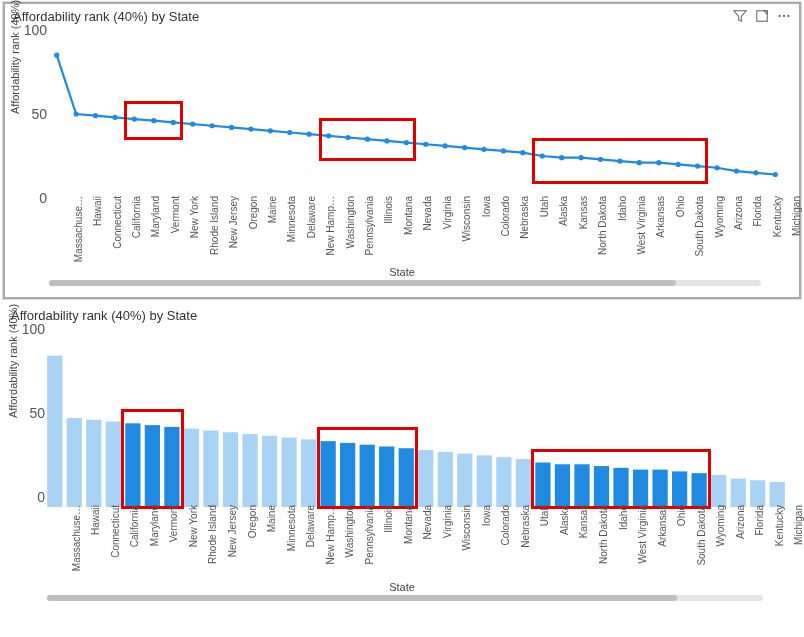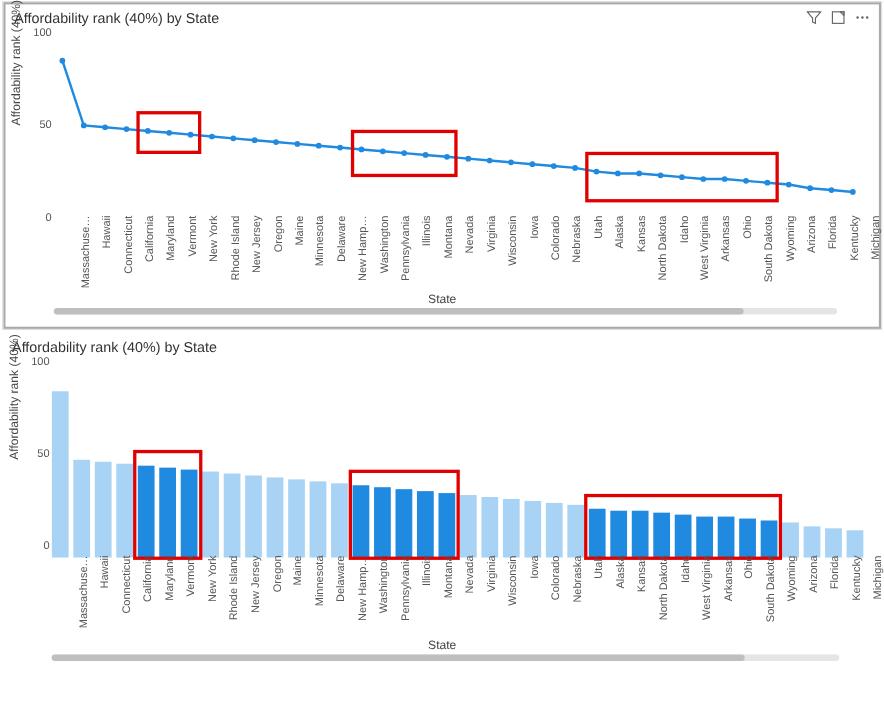--- a/index.html
+++ b/index.html
@@ -6,21 +6,21 @@
   body { font-family: "Segoe UI", Arial, sans-serif; background: #fff; width: 804px; height: 637px; overflow: hidden; }
   .panel { position: relative; border: 1px solid #ccc; }
   .panel.top { height: 297px; margin: 2px 3px 0 3px; border: 2px solid #aaa; border-style: solid; outline: 1px solid #ddd; }
   .panel.bottom { height: 320px; margin: 4px 3px 0 3px; border: none; }
   .title-row { display: flex; align-items: center; justify-content: space-between; padding: 4px 8px 2px 8px; height: 22px; }
   .title { font-size: 13px; color: #333; }
   .icons { display: flex; gap: 8px; }
   .icon { width: 14px; height: 14px; color: #666; cursor: pointer; }
   .plot-area { position: relative; margin-left: 36px; margin-right: 8px; height: 168px; }
   .y-axis { position: absolute; left: 24px; top: 26px; height: 168px; width: 20px; }
-  .y-tick { position: absolute; right: 2px; font-size: 10px; color: #555; transform: translateY(-50%); }
+  .y-tick { position: absolute; right: 2px; font-size: 14px; color: #555; transform: translateY(-50%); }
   .y-label { position: absolute; left: 4px; top: 110px; transform: rotate(-90deg); transform-origin: left top; font-size: 11px; color: #444; white-space: nowrap; }
   .x-row { position: relative; margin-left: 44px; margin-right: 8px; height: 72px; }
   .x-tick { position: absolute; top: 2px; font-size: 10px; color: #555; white-space: nowrap; transform: rotate(-90deg) translateX(-100%); transform-origin: left top; }
   .x-label { text-align: center; font-size: 11px; color: #444; margin-top: 0px; }
   .scrollbar-zone { position: relative; height: 10px; margin: 0 38px 2px 44px; }
   .sb-track { position: absolute; left: 0; right: 0; top: 2px; height: 6px; background: #e5e5e5; border-radius: 3px; }
   .sb-thumb { position: absolute; top: 2px; height: 6px; background: #bfbfbf; border-radius: 3px; }
   svg.line-svg, svg.bar-svg { position: absolute; left: 0; top: 0; width: 100%; height: 100%; }
   .highlight-box { position: absolute; border: 3px solid #e10000; pointer-events: none; }
   .dot { fill: #1f8ae0; }

